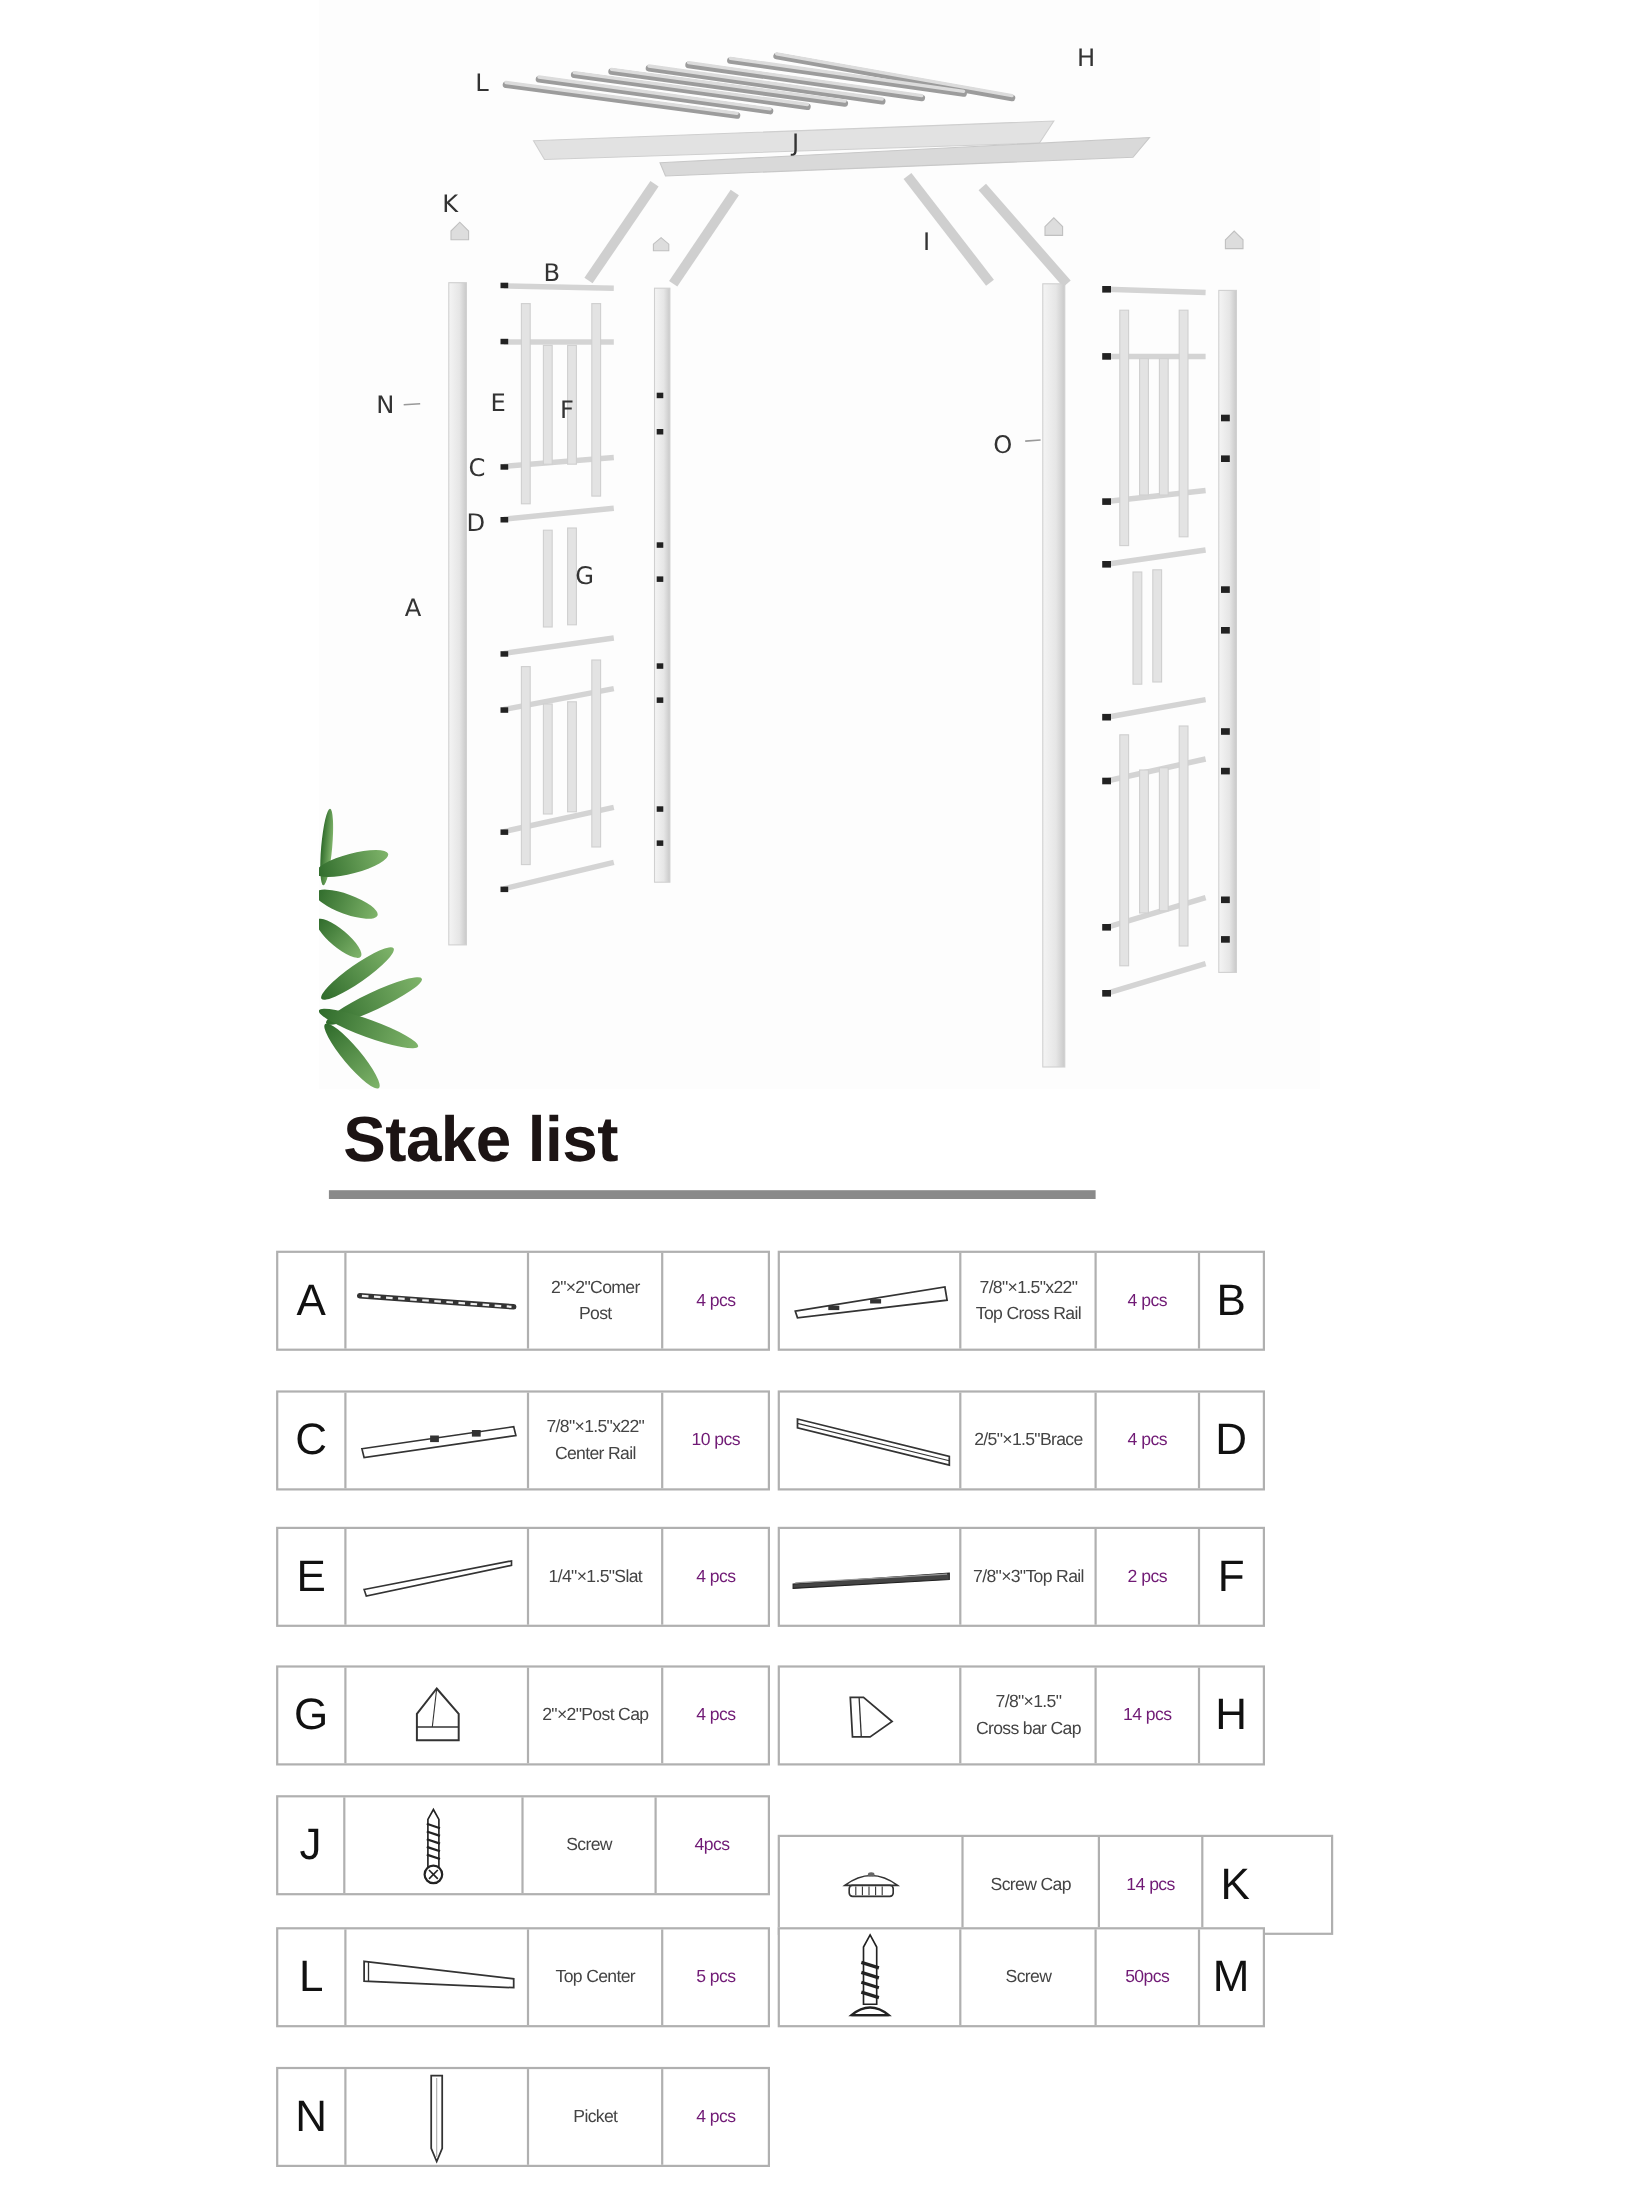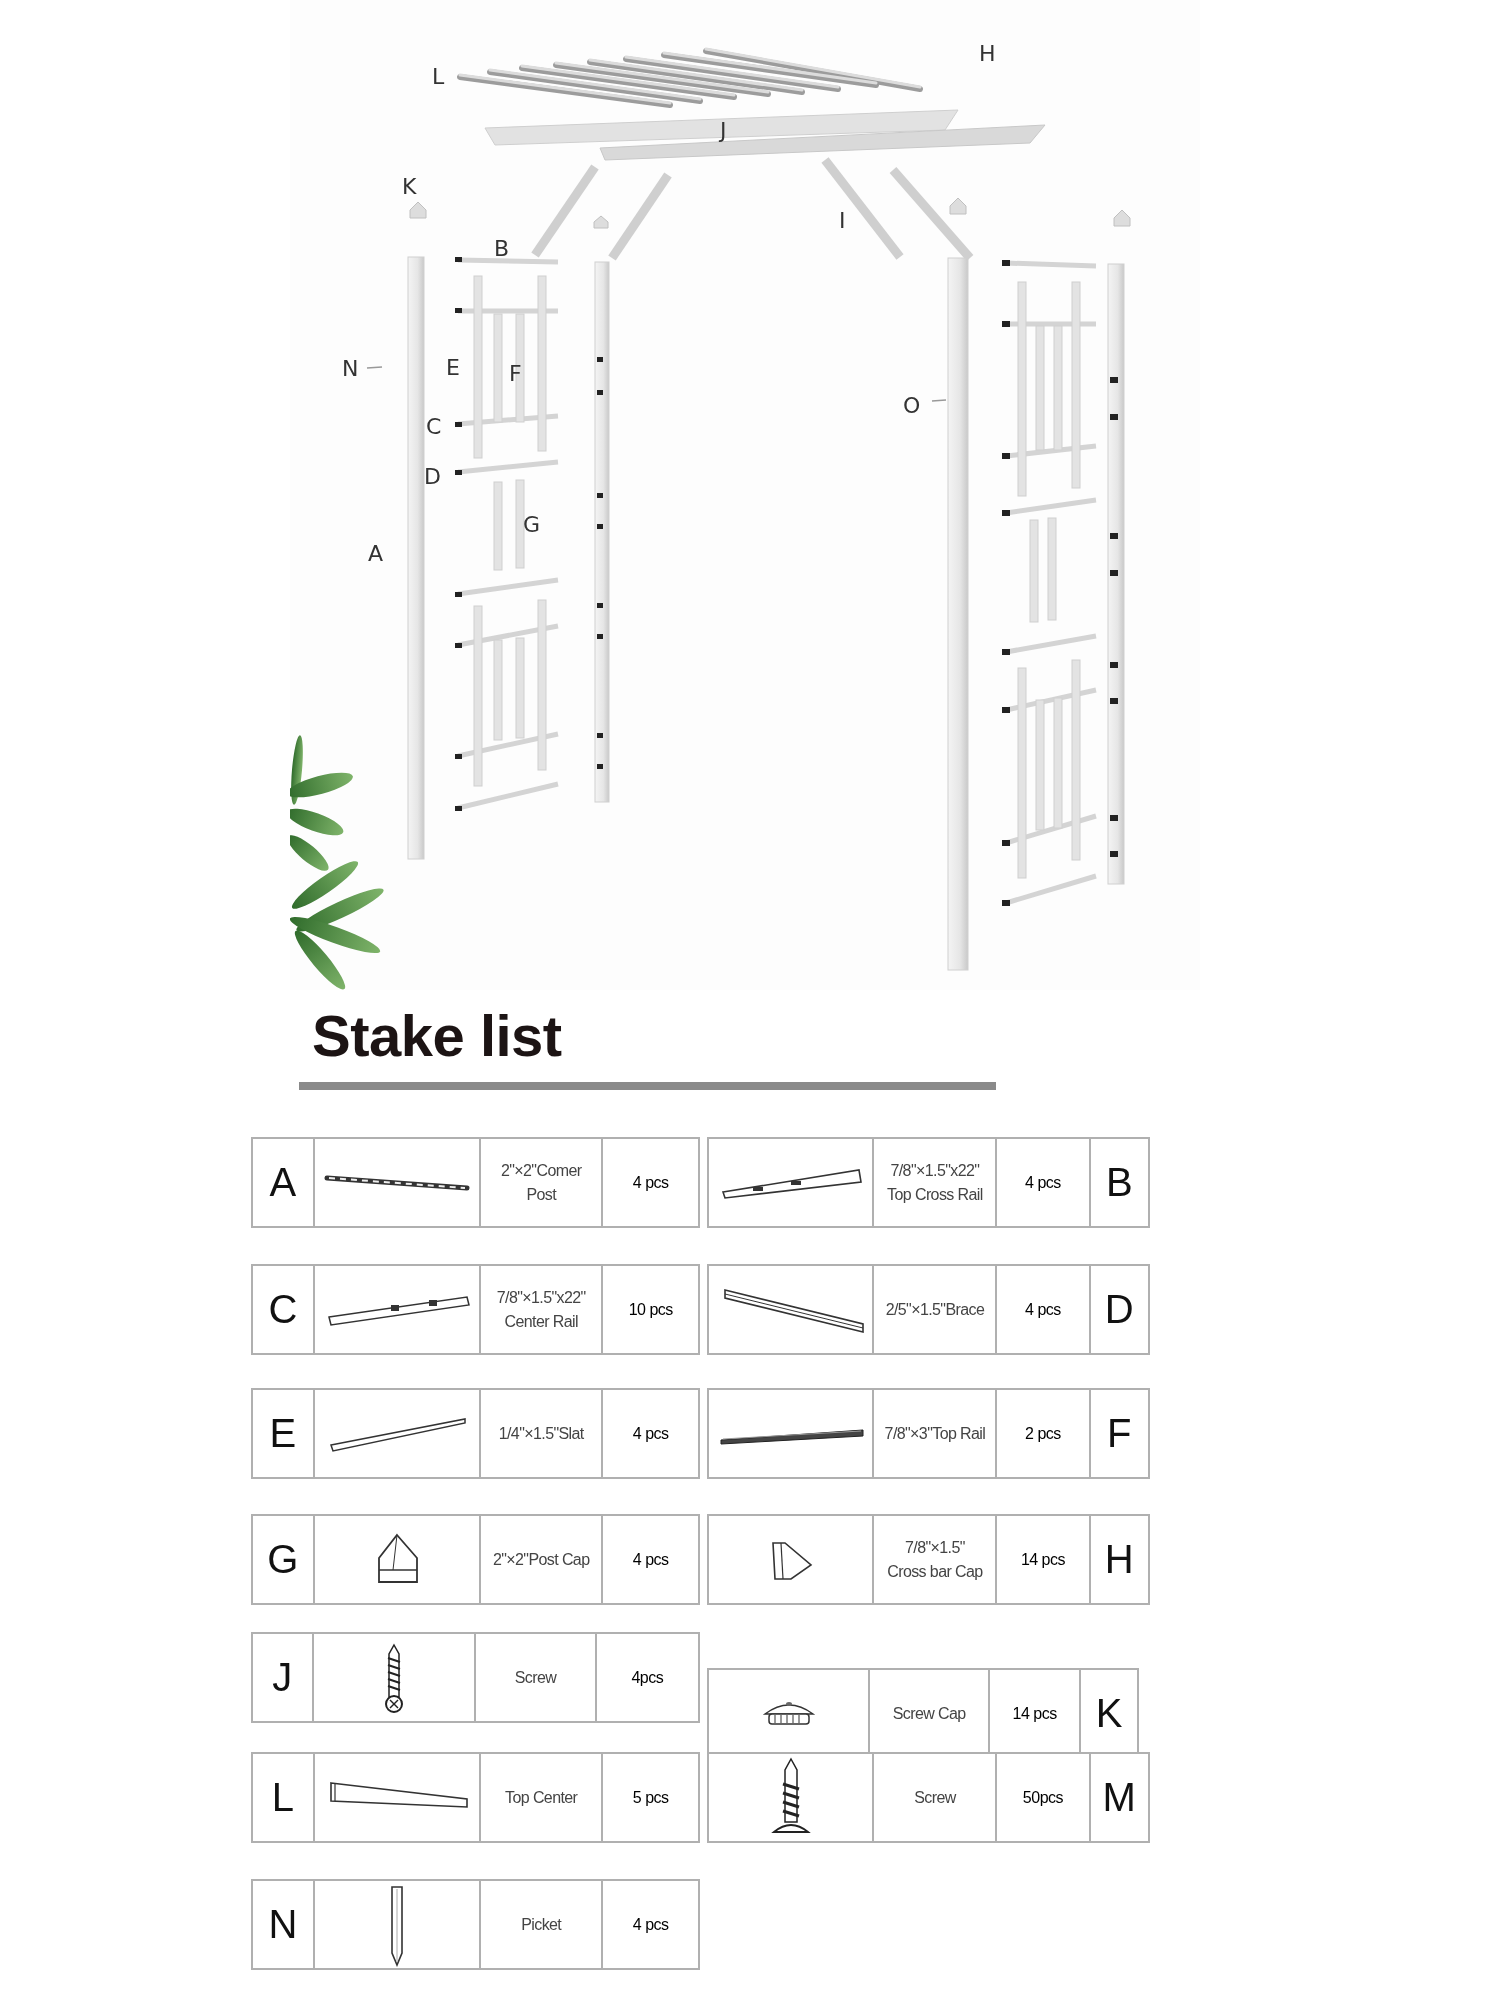--- a/index.html
+++ b/index.html
@@ -7,21 +7,21 @@
   .diagram { position:absolute; left:290px; top:0; width:910px; height:990px; background:#fdfdfd; }
   .diagram svg { position:absolute; left:0; top:0; }
   .callout { position:absolute; font-family:"DejaVu Sans", sans-serif; font-size:22px; color:#333; line-height:1; }
   .title { position:absolute; left:312px; top:1002px; font-size:58px; font-weight:bold; color:#1c1414; letter-spacing:-0.5px; }
   .title-rule { position:absolute; left:299px; top:1082px; width:697px; height:8px; background:#8a8a8a; }
   .row { position:absolute; height:91px; border:2px solid #b0b0b0; box-sizing:border-box; display:flex; background:#fff; }
   .cell { border-right:2px solid #b0b0b0; box-sizing:border-box; display:flex; align-items:center; justify-content:center; text-align:center; height:100%; }
   .cell:last-child { border-right:none; }
   .letter { font-size:40px; color:#111; font-family:"Liberation Sans", sans-serif; }
   .desc { font-size:16px; color:#444; line-height:1.45; letter-spacing:-0.6px; white-space:pre-line; padding:0 2px; }
-  .qty { font-size:16px; color:#000000; letter-spacing:-0.5px; }
+  .qty { font-size:16px; color:#701a75; letter-spacing:-0.5px; }
   .icon svg { display:block; }
 </style>
 </head>
 <body>
 
 <div class="diagram">
   <svg width="910" height="990" viewBox="0 0 910 990">
     <defs>
       <linearGradient id="pv" x1="0" x2="1" y1="0" y2="0">
         <stop offset="0" stop-color="#f4f4f4"></stop>
@@ -339,21 +339,21 @@
         <polygon points="12,8 24,8 50,30 30,44 14,44" fill="#fff" stroke="#333" stroke-width="1.6"></polygon>
         <line x1="20" y1="8" x2="22" y2="44" stroke="#333" stroke-width="1.2"></line>
       </svg>
   </div>
   <div class="cell desc" style="width:124px">7/8"×1.5"
 Cross bar Cap</div>
   <div class="cell qty" style="width:94px">14 pcs</div>
   <div class="cell letter" style="width:58px">H</div>
 </div>
 
-<div class="row" style="left:707px;top:1668px;width:432px;">
+<div class="row" style="left:707px;top:1668px;width:505px;">
   <div class="cell icon" style="width:167px">
     <svg width="60" height="40">
         <path d="M6,20 Q30,2 54,20 Z" fill="#fff" stroke="#333" stroke-width="1.5"></path>
         <rect x="10" y="20" width="40" height="10" rx="3" fill="#fff" stroke="#333" stroke-width="1.5"></rect>
         <g stroke="#333" stroke-width="1">
           <line x1="16" y1="21" x2="16" y2="29"></line>
           <line x1="22" y1="21" x2="22" y2="29"></line>
           <line x1="28" y1="21" x2="28" y2="29"></line>
           <line x1="34" y1="21" x2="34" y2="29"></line>
           <line x1="40" y1="21" x2="40" y2="29"></line>

